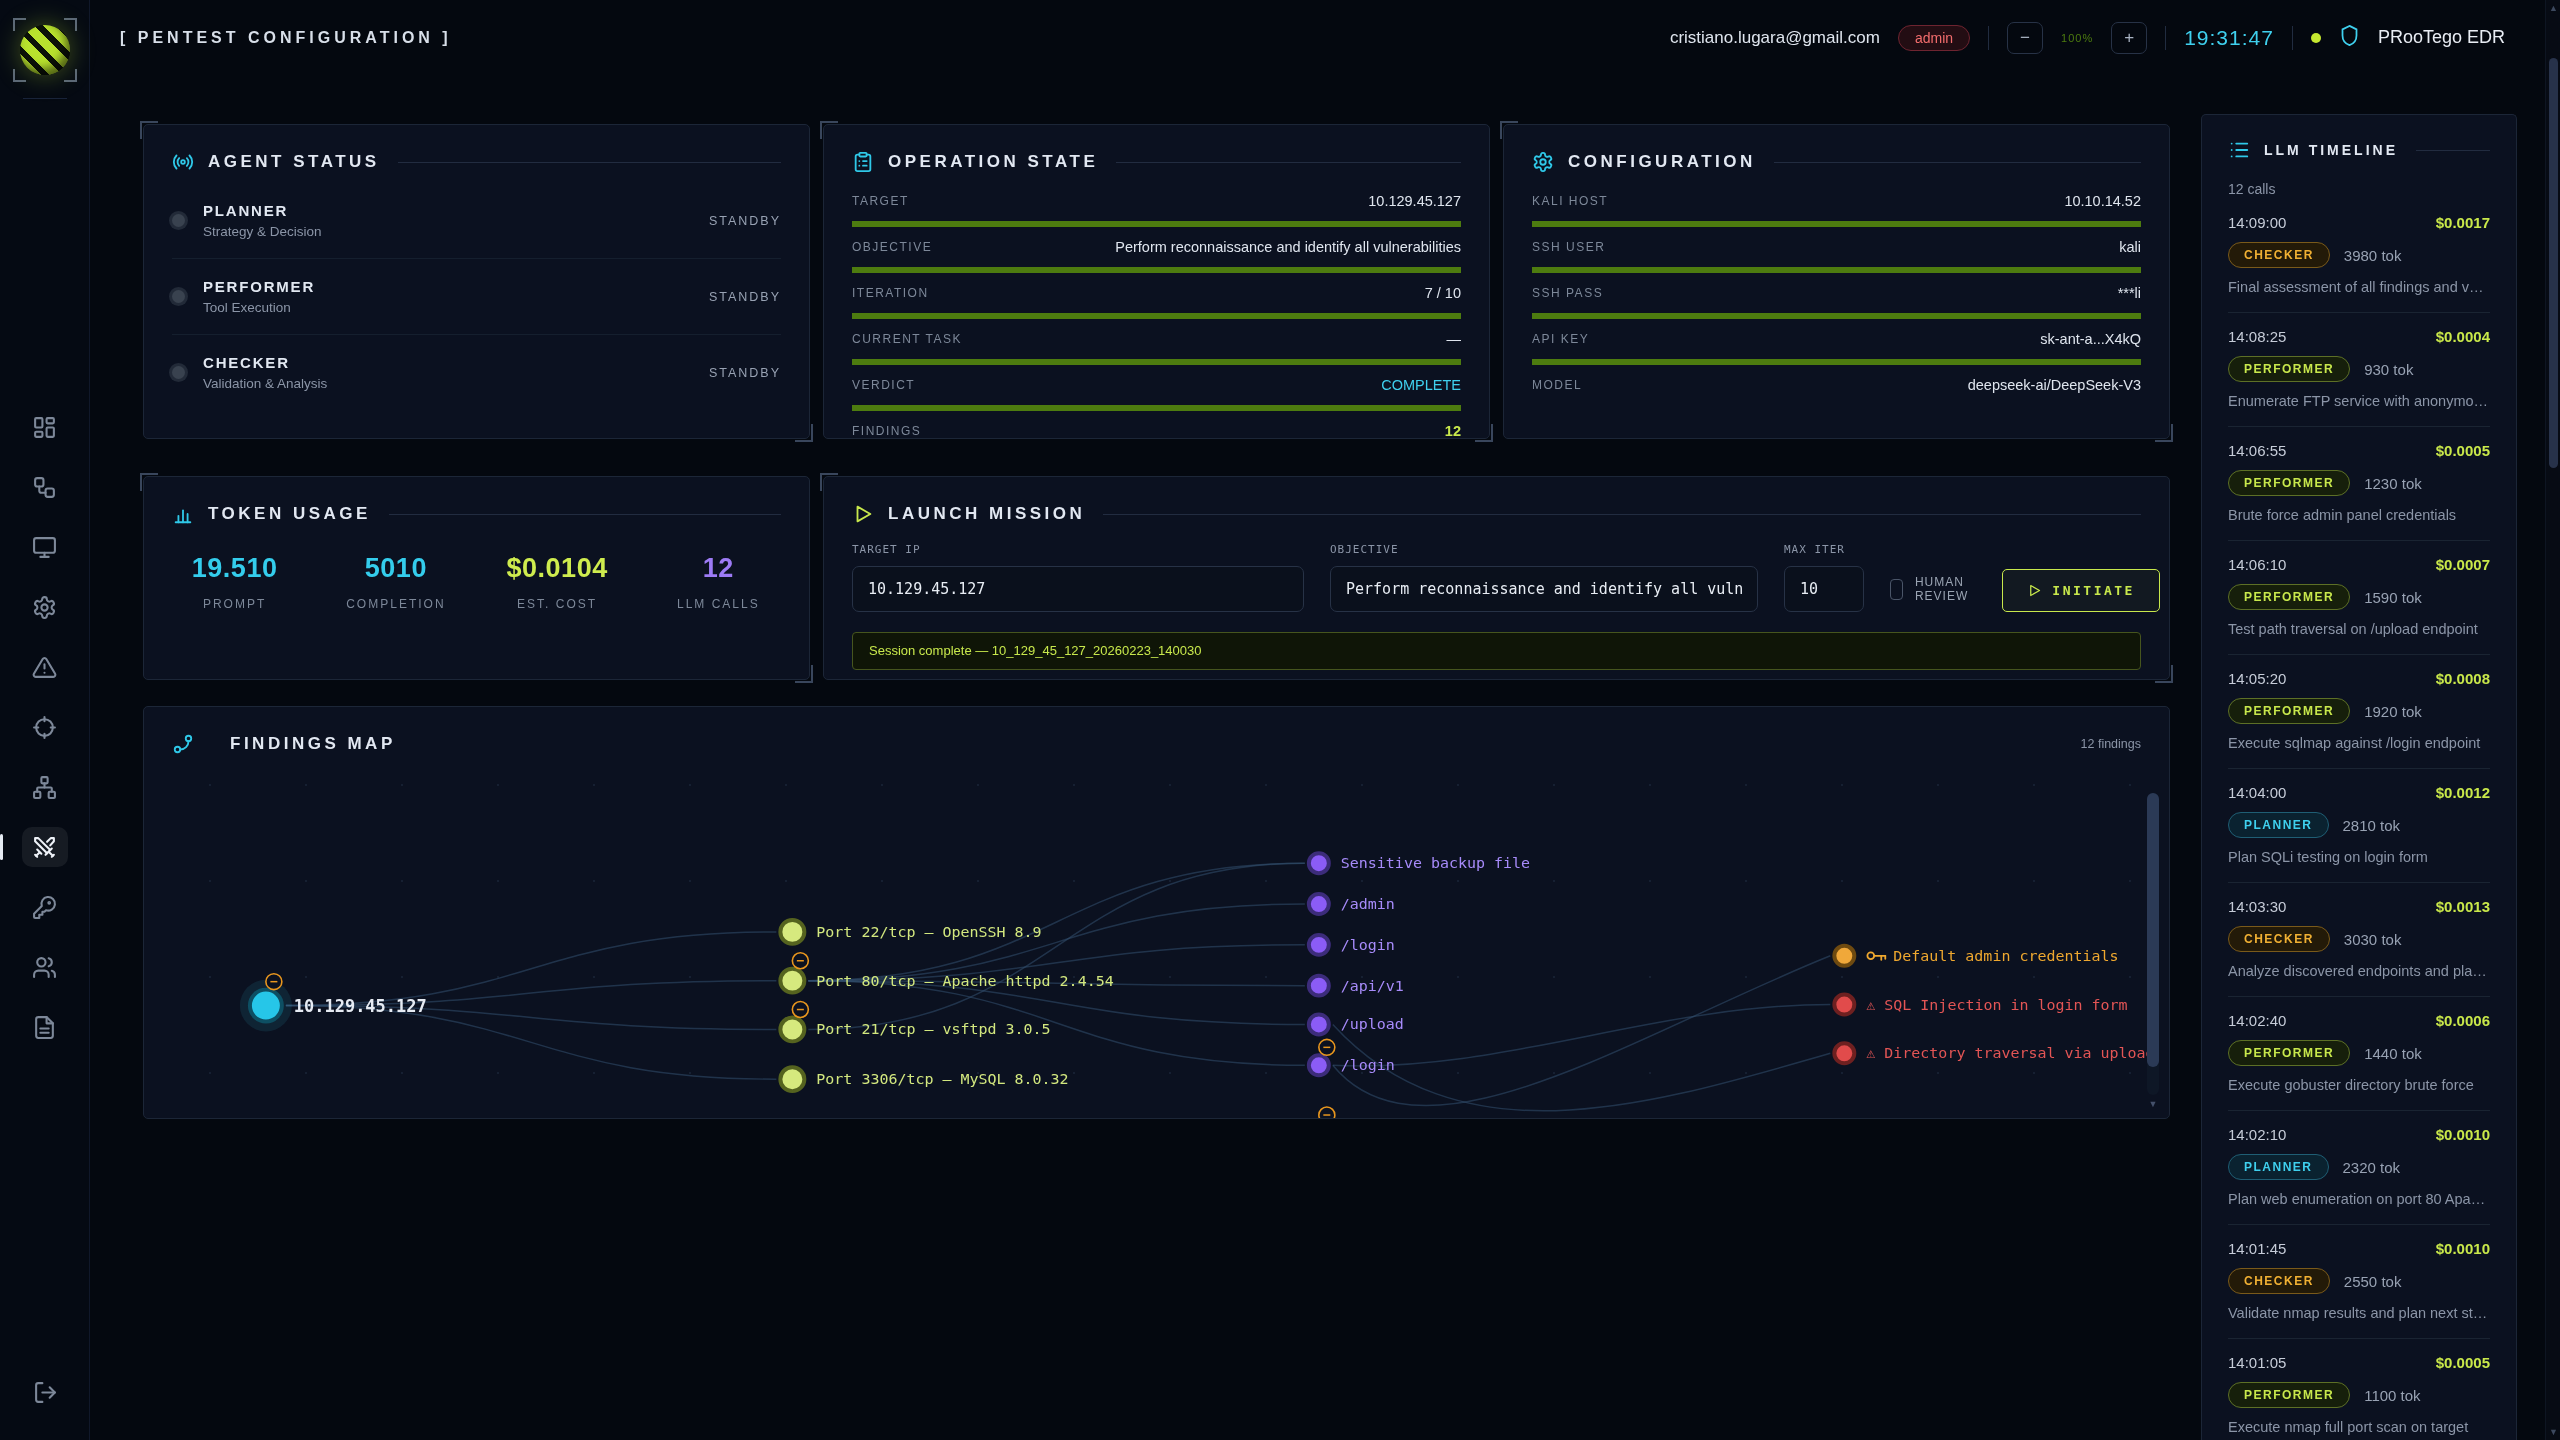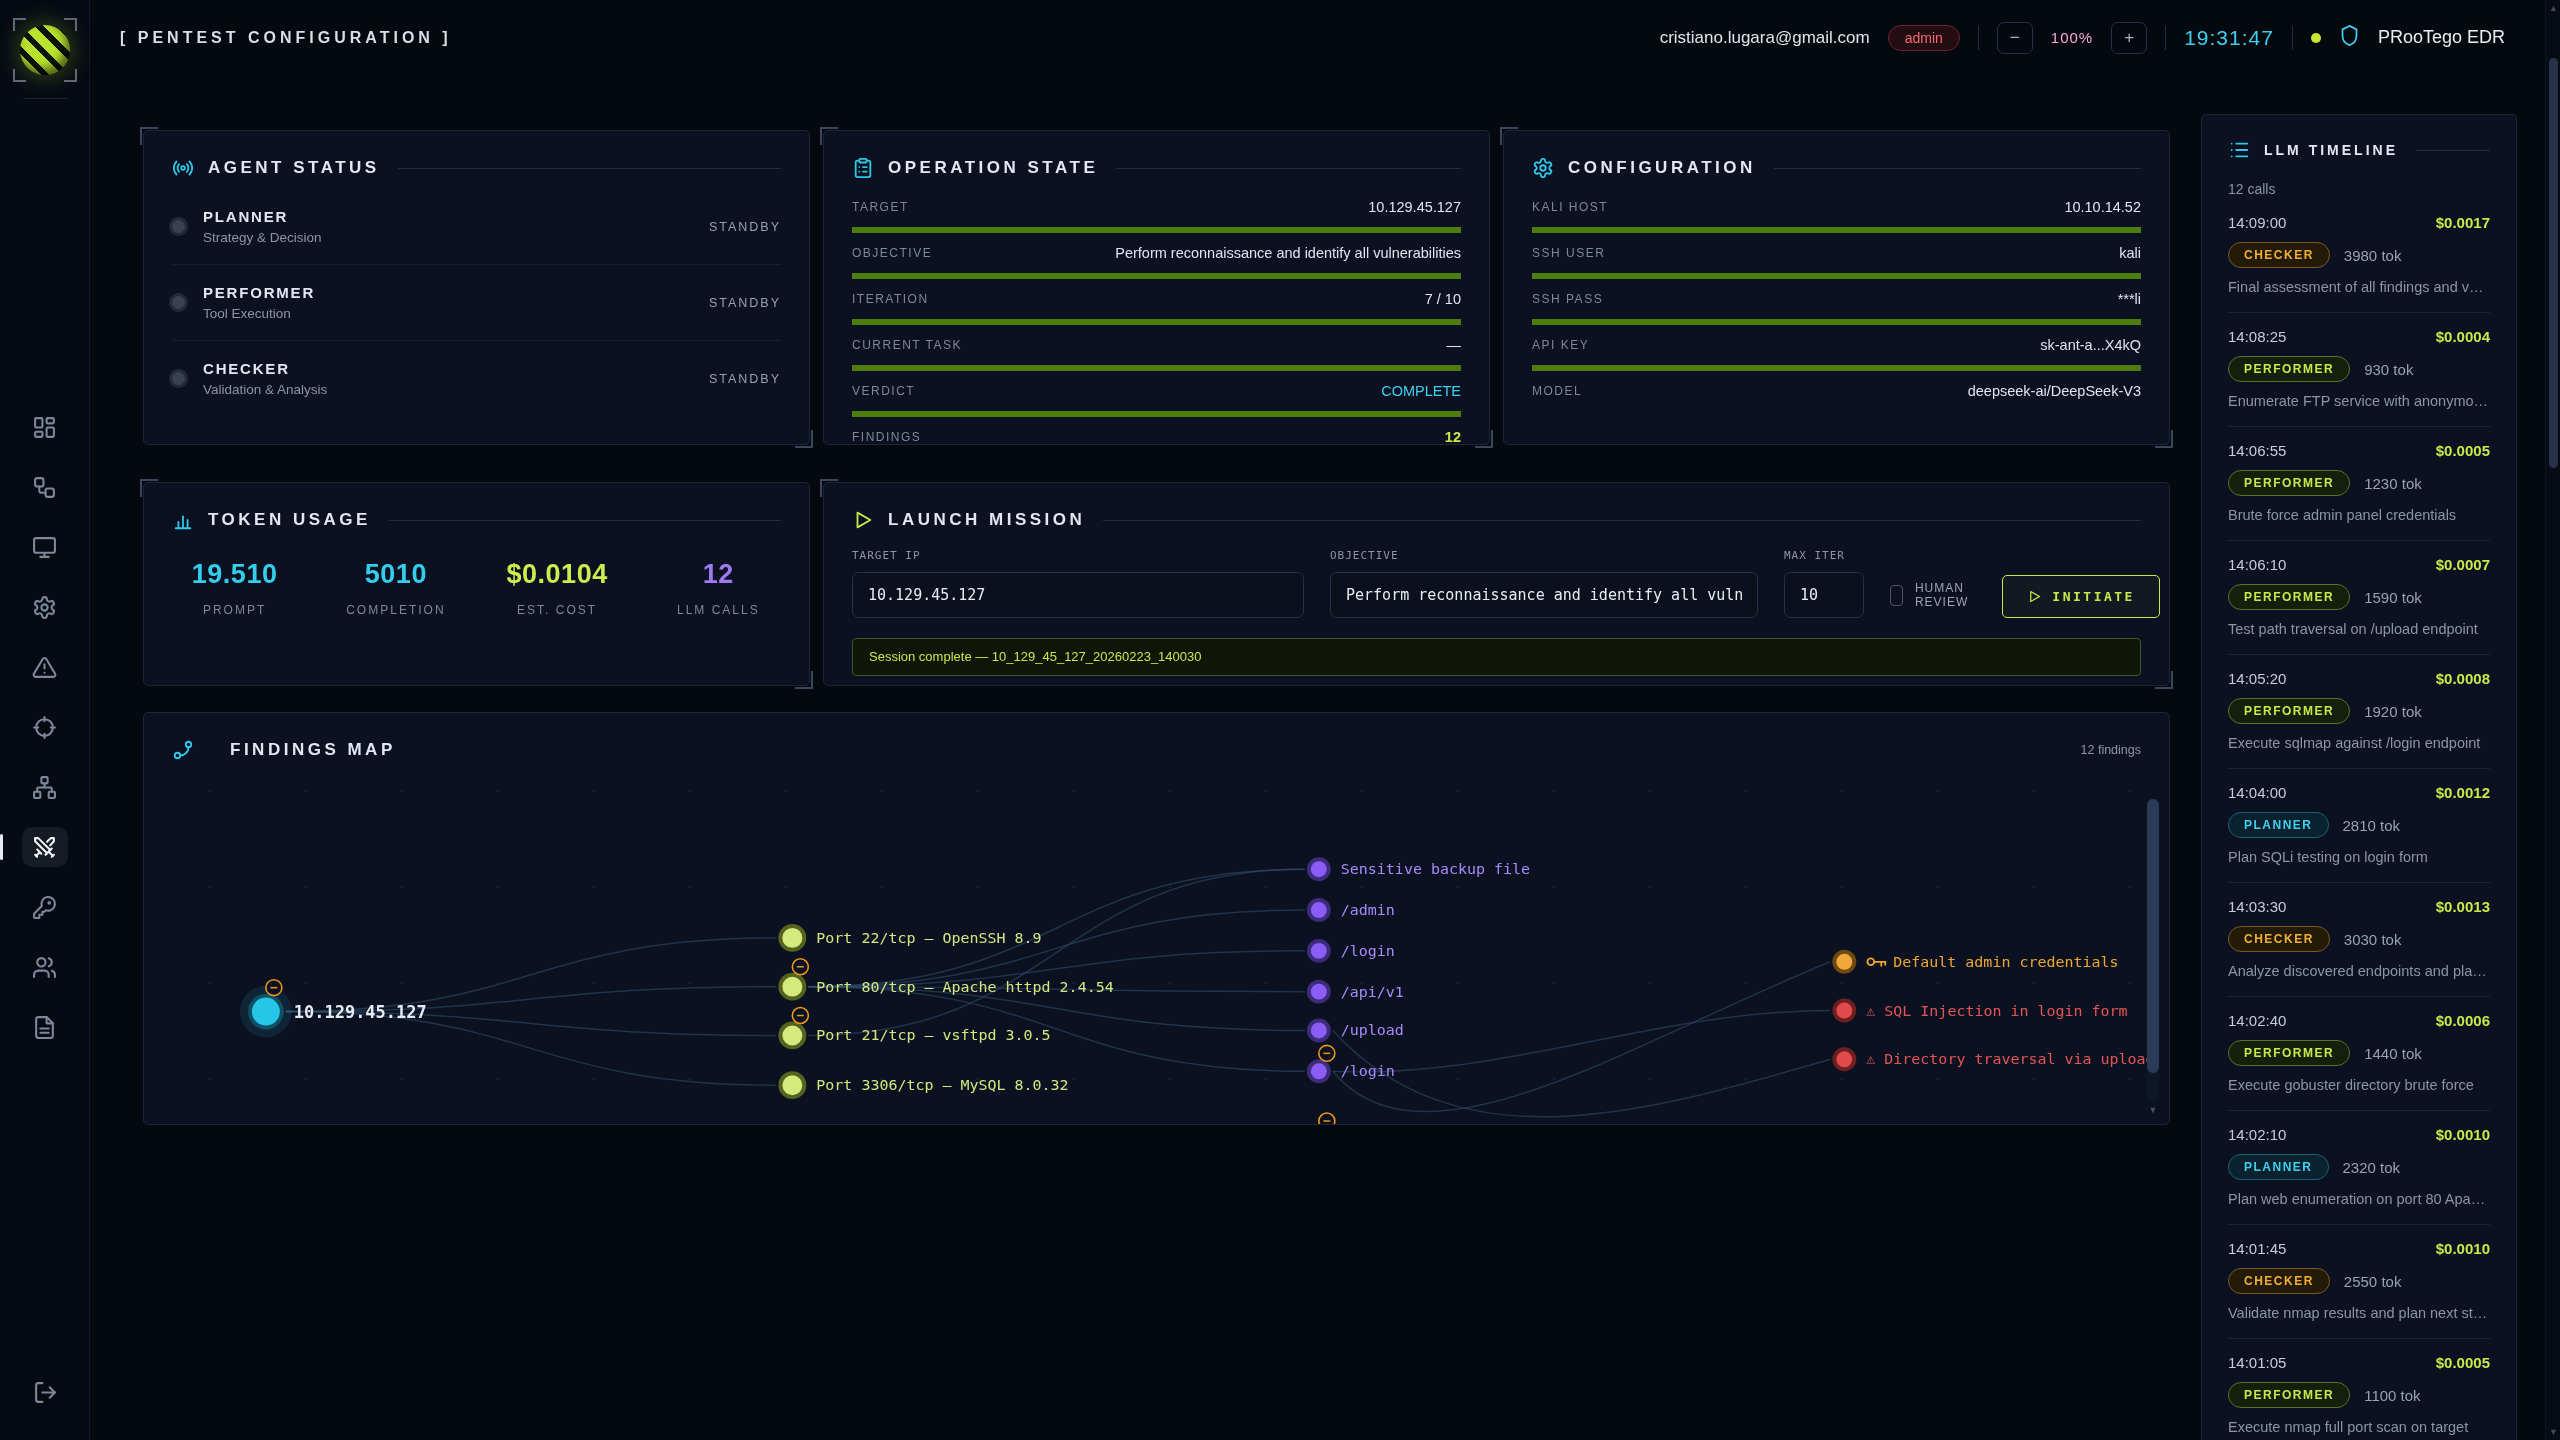--- a/index.html
+++ b/index.html
@@ -52,40 +52,40 @@
   .tb-email { font-size:17px; color:#dfe5ee; }
   .role-badge {
     font-size:14px; color:#f26d6d; background:#230d13; border:1px solid #6e2430;
     border-radius:999px; padding:4px 16px;
   }
   .tb-sep { width:1px; height:24px; background:#212c40; }
   .zoom-btn {
     width:36px; height:32px; border:1px solid #273246; border-radius:7px; background:transparent;
     color:#aab4c4; font-size:17px; line-height:30px; text-align:center; cursor:pointer;
   }
-  .zoom-val { font-size:15px; color:#f9a8d4; letter-spacing:1px; }
+  .zoom-val { font-size:11px; color:#4d7c0f; letter-spacing:1px; }
   .clock { font-size:21px; color:#3fd0ee; letter-spacing:1px; font-weight:500; }
   .edr-dot { width:10px; height:10px; border-radius:50%; background:#c6e830; }
   .edr-shield svg { width:21px; height:23px; stroke:#3fd0ee; fill:none; stroke-width:2; }
   .edr-name { font-size:18px; color:#e9edf4; }
 
   
   .panel {
     position:relative; background:#0b1120; border:1px solid #1c2637; border-radius:5px;
   }
   .br-deco { position:absolute; width:18px; height:18px; pointer-events:none; }
   .br-deco.tl { top:-4px; left:-4px; border-top:2px solid #39465c; border-left:2px solid #39465c; }
   .br-deco.brr { bottom:-4px; right:-4px; border-bottom:2px solid #39465c; border-right:2px solid #39465c; }
   .panel-head { display:flex; align-items:center; padding:26px 28px 0; }
   .panel-head svg { width:22px; height:22px; stroke:#2fc8e8; fill:none; stroke-width:2; stroke-linecap:round; stroke-linejoin:round; flex:none; }
   .panel-head svg.lime { stroke:#c8e84c; }
   .panel-title { font-size:17px; font-weight:bold; letter-spacing:3.5px; color:#e2e8f2; margin-left:14px; white-space:nowrap; }
   .panel-head .head-line { flex:1; height:1px; background:#222c40; margin-left:18px; }
 
-  .content { position:absolute; left:143px; top:130px; width:2027px; z-index:3; }
+  .content { position:absolute; left:143px; top:124px; width:2027px; z-index:3; }
   .row1 { display:flex; gap:13px; }
   .row1 .panel { width:667px; height:315px; }
   .row2 { display:flex; gap:13px; margin-top:37px; }
   .row3 { margin-top:26px; }
 
   
   .agent-rows { padding:10px 28px 0; }
   .agent-row { display:flex; align-items:center; padding:19px 0; border-bottom:1px solid #151f2e; }
   .agent-row:last-child { border-bottom:none; }
   .agent-dot { width:13px; height:13px; border-radius:50%; background:#39424f; box-shadow:0 0 0 3px #222a38; flex:none; }

